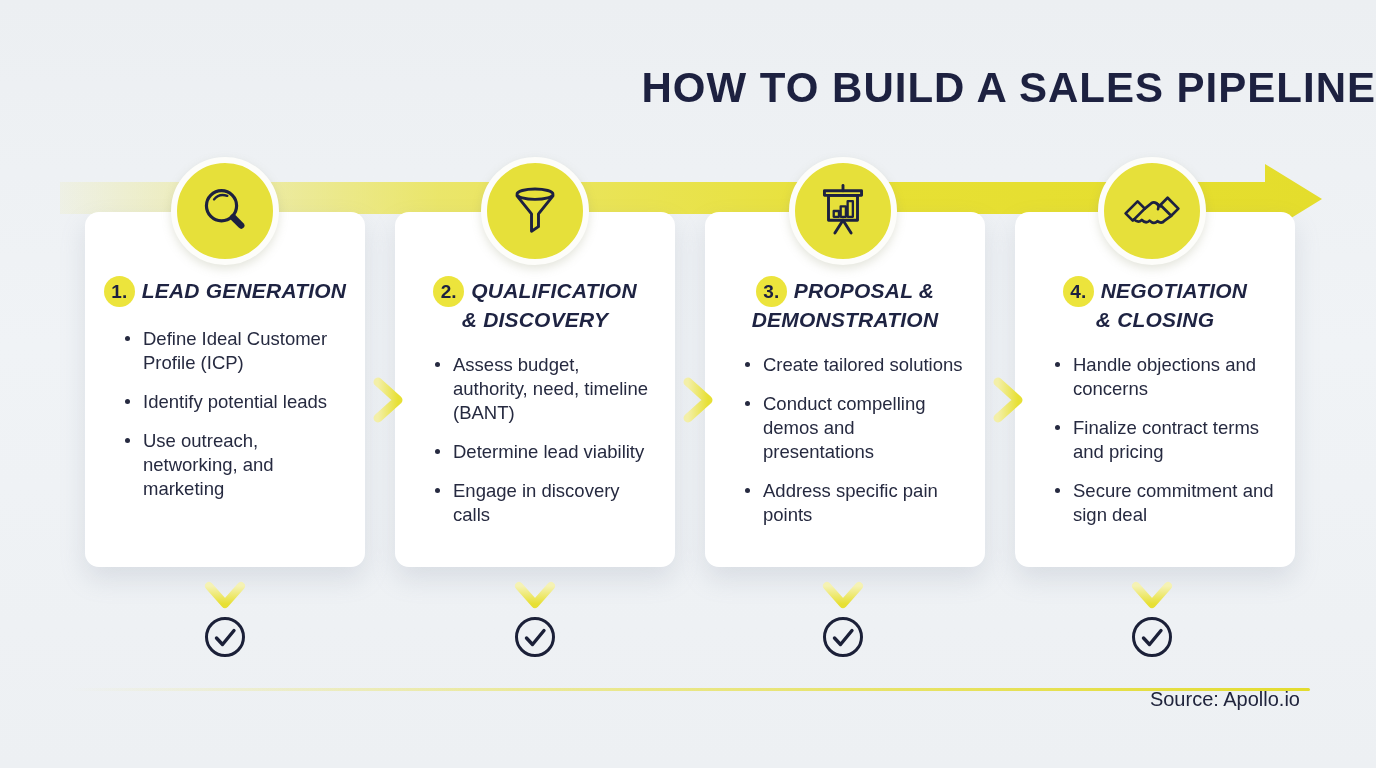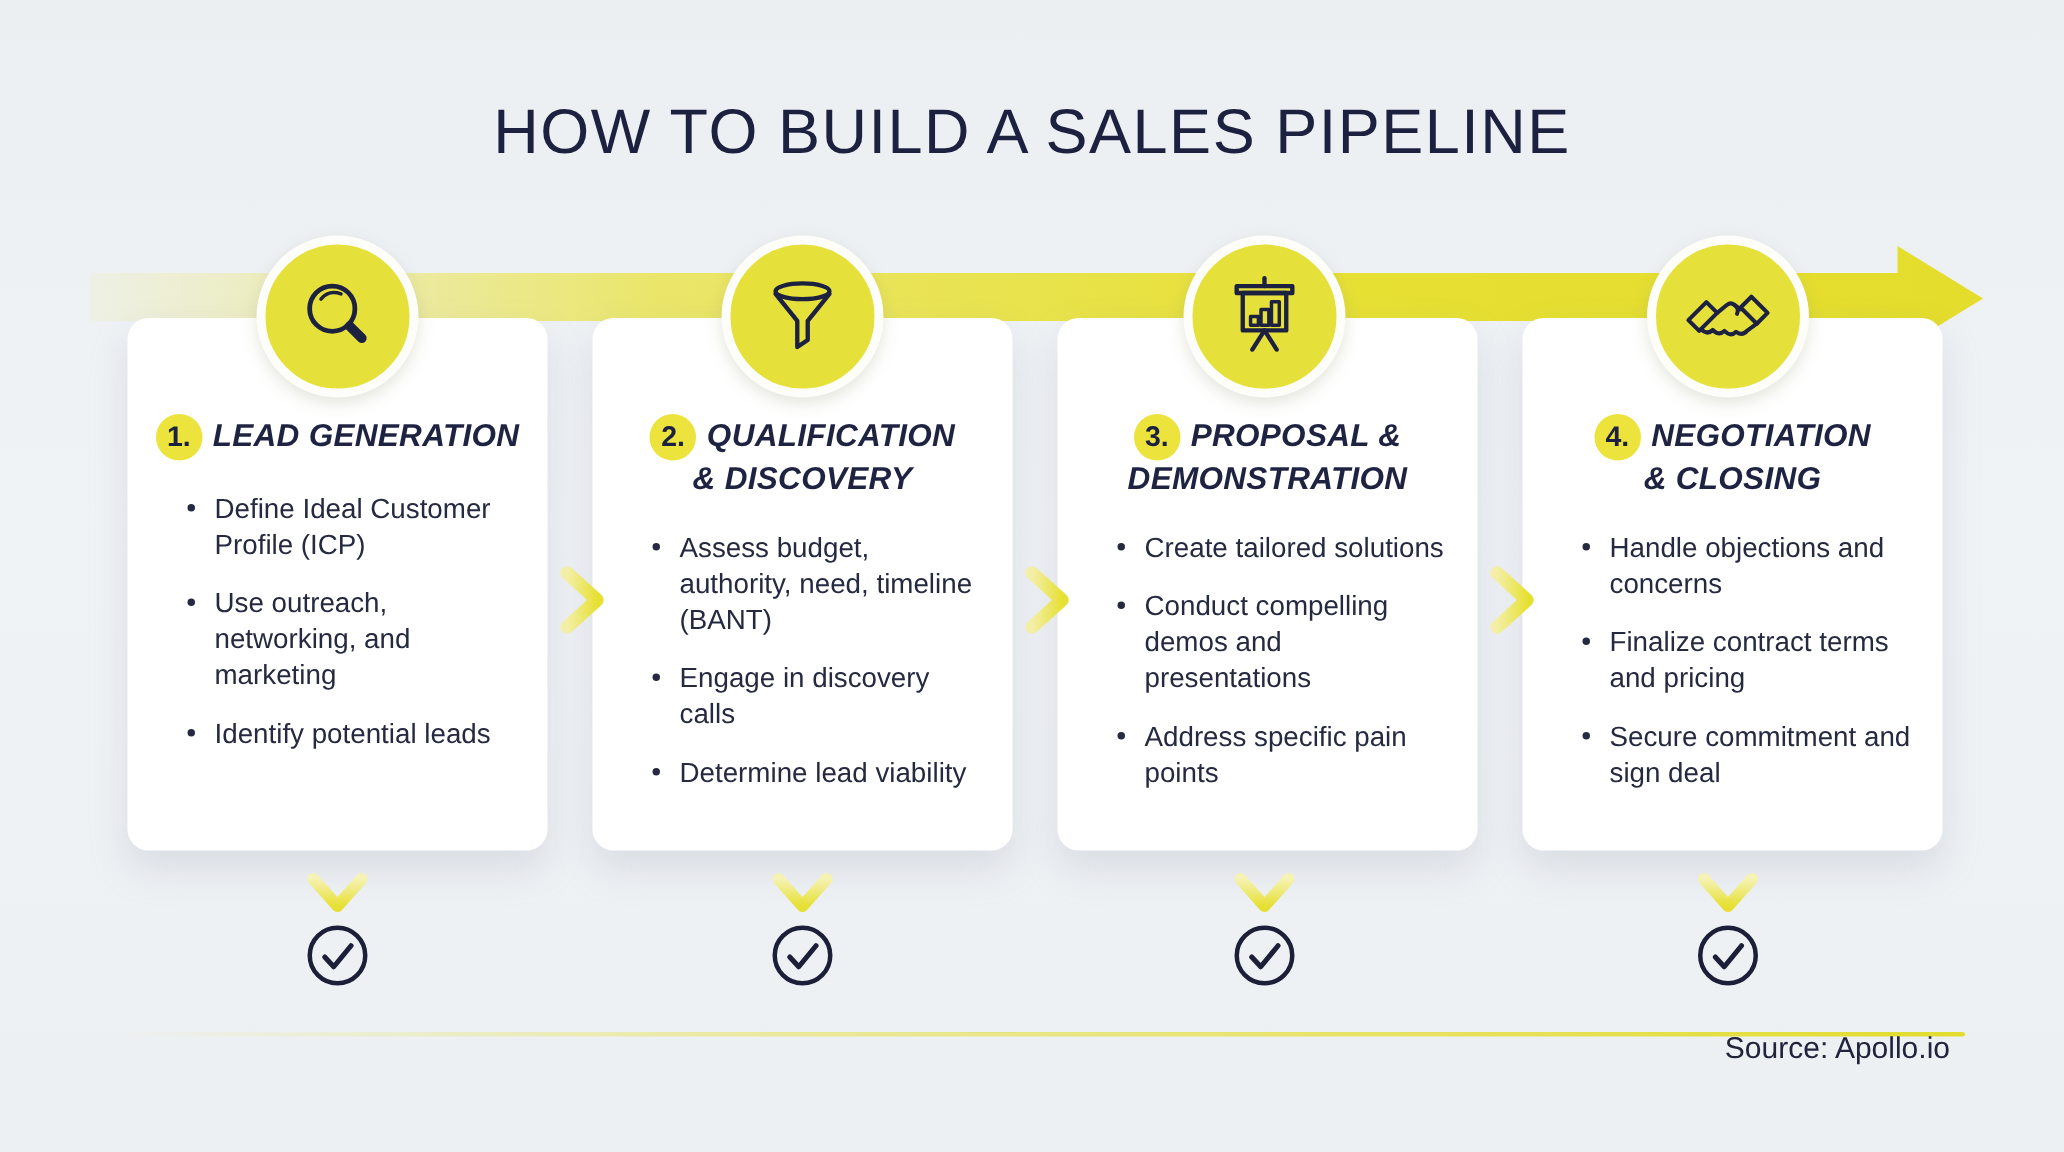--- a/index.html
+++ b/index.html
@@ -1,22 +1,22 @@
 <!DOCTYPE html>
 <html><head>
 <meta charset="utf-8">
 <style>
   html,body{margin:0;padding:0;}
   body{font-family:"Liberation Sans",sans-serif;background:#eef1f4;}
   .canvas{position:relative;width:1376px;height:768px;overflow:hidden;
           background:linear-gradient(180deg,#ecefF2 0%,#f0f3f6 45%,#edf0f3 100%);}
 
   
-  .title{position:absolute;top:64px;left:0;width:100%;text-align:center;
-         font-size:42px;font-weight:400;letter-spacing:1px;color:#1d2140;}
+  .title{position:absolute;top:64px;left:0;width:100%;text-align:right;
+         font-size:42px;font-weight:700;letter-spacing:1px;color:#1d2140;}
 
   
   .band{position:absolute;left:50px;top:150px;}
 
   
   .step-circle{position:absolute;width:96px;height:96px;border-radius:50%;
                background:#e6e03a;border:6px solid #fdfdfa;
                box-shadow:0 4px 10px rgba(150,155,120,.25);
                display:flex;align-items:center;justify-content:center;z-index:4;}
   .step-circle svg{display:block;}
@@ -104,37 +104,37 @@
 
   <div class="card" style="left:85px;">
     <div class="card-header">
       <div class="hdr-row">
         <span class="num-badge">1.</span>
         <span class="hdr-line">LEAD GENERATION</span>
       </div>
     </div>
     <ul class="bullets">
       <li>Define Ideal Customer Profile (ICP)</li>
+      <li>Identify potential leads</li>
       <li>Use outreach, networking, and marketing</li>
-      <li>Identify potential leads</li>
     </ul>
   </div>
 
   <div class="card" style="left:395px;">
     <div class="card-header">
       <div class="hdr-row">
         <span class="num-badge">2.</span>
         <span class="hdr-line">QUALIFICATION</span>
       </div>
       <span class="hdr-line">&amp; DISCOVERY</span>
     </div>
     <ul class="bullets">
       <li>Assess budget, authority, need, timeline (BANT)</li>
+      <li>Determine lead viability</li>
       <li>Engage in discovery calls</li>
-      <li>Determine lead viability</li>
     </ul>
   </div>
 
   <div class="card" style="left:705px;">
     <div class="card-header">
       <div class="hdr-row">
         <span class="num-badge">3.</span>
         <span class="hdr-line">PROPOSAL &amp;</span>
       </div>
       <span class="hdr-line">DEMONSTRATION</span>

